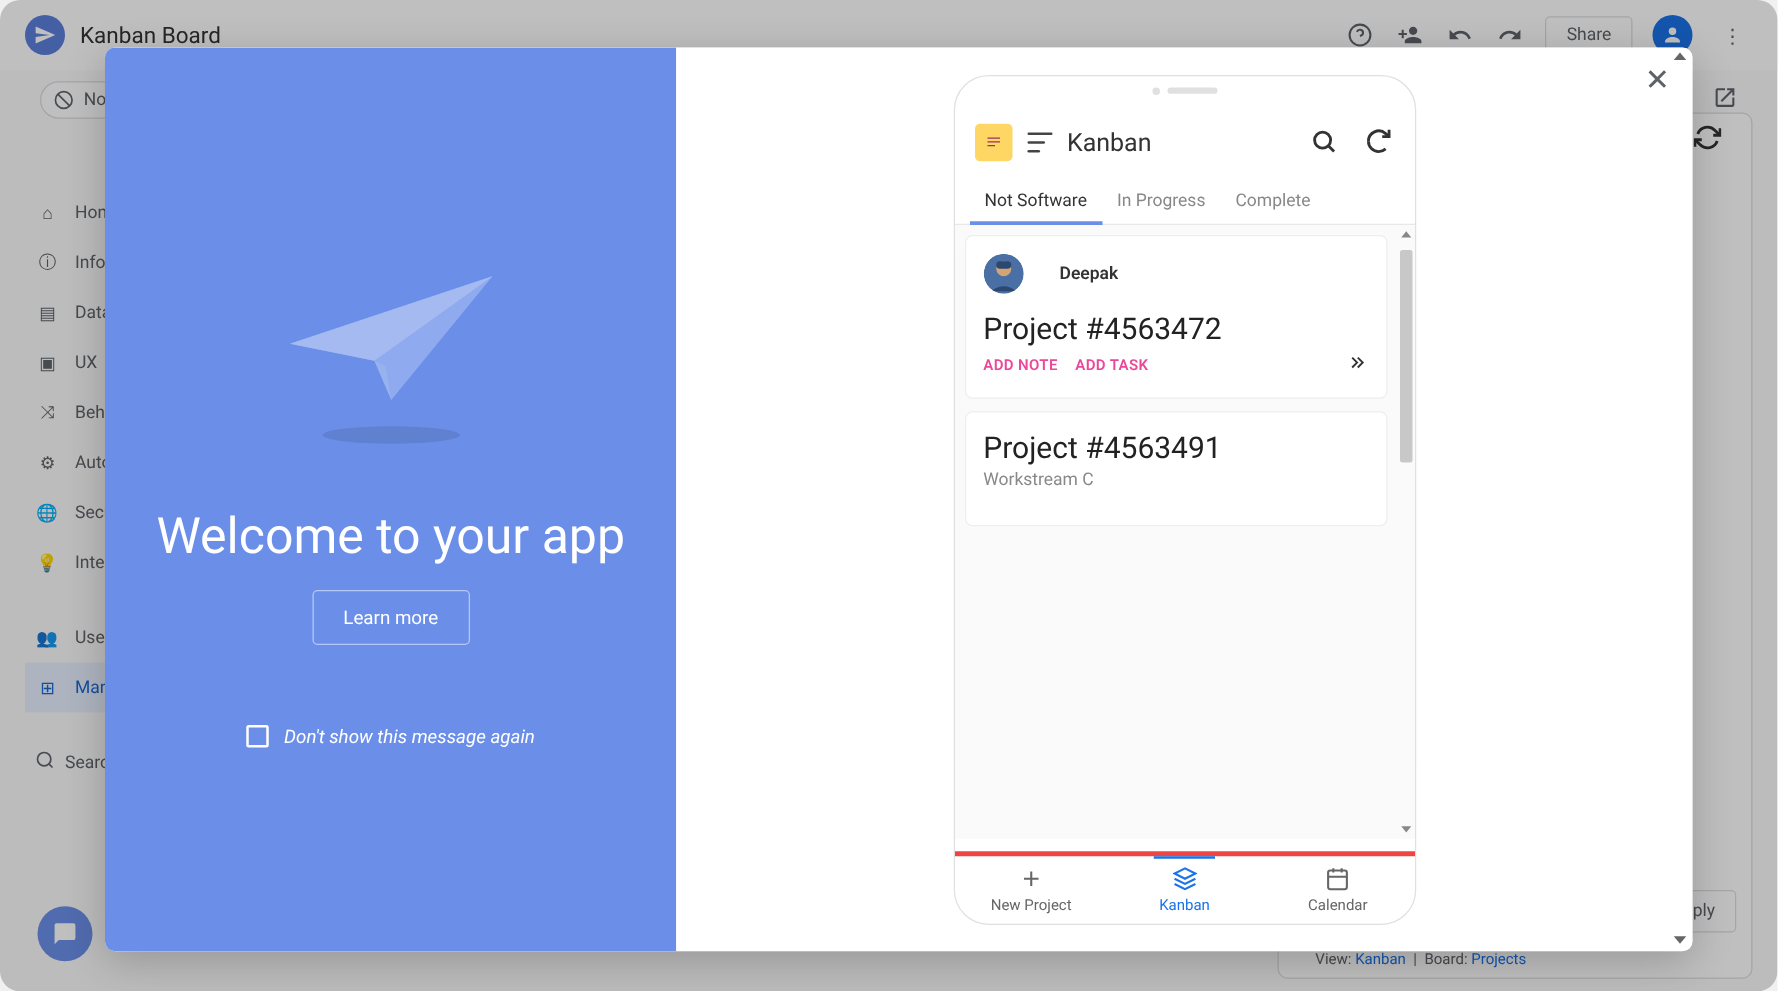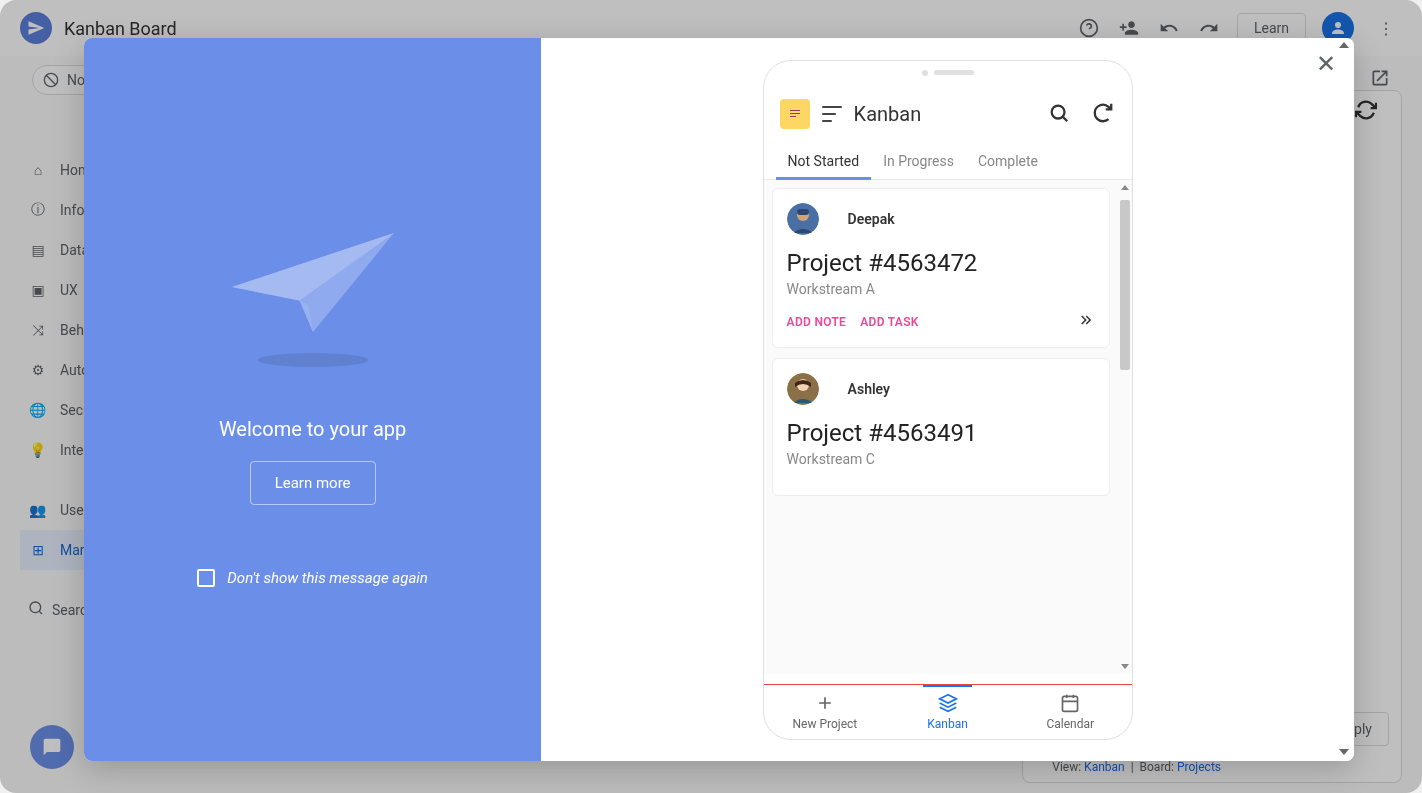--- a/index.html
+++ b/index.html
@@ -30,21 +30,21 @@
     .bg-view-line { position: absolute; bottom: 8px; right: 180px; font-size: 12px; color: #5f6368; }
     .bg-view-line a { color: #1a73e8; }
     .bg-chat { position: absolute; left: 30px; bottom: 24px; width: 44px; height: 44px; border-radius: 50%; background: #6b8fe8; display: flex; align-items: center; justify-content: center; color: #fff; }
 
     
     .modal-overlay { position: absolute; inset: 0; display: flex; align-items: center; justify-content: center; }
     .modal { position: absolute; left: 84px; right: 68px; top: 38px; bottom: 32px; background: #fff; border-radius: 8px; box-shadow: 0 8px 32px rgba(0,0,0,0.2); display: flex; overflow: hidden; }
     .modal-left { width: 36%; background: #6b8fe8; display: flex; flex-direction: column; align-items: center; justify-content: center; color: #fff; padding: 40px; position: relative; }
     .plane-icon { width: 180px; height: 130px; margin-bottom: 40px; opacity: 0.4; }
     .plane-shadow { width: 110px; height: 14px; background: rgba(0,0,0,0.1); border-radius: 50%; margin-top: -30px; margin-bottom: 50px; }
-    .modal-title { font-size: 20px; font-weight: 400; margin-bottom: 20px; text-align: center; }
+    .modal-title { font-size: 40px; font-weight: 400; margin-bottom: 20px; text-align: center; }
     .modal-subtitle { font-size: 17px; text-align: center; margin-bottom: 32px; line-height: 1.5; }
     .primary-btn { background: #fff; color: #1a73e8; padding: 12px 24px; border: none; border-radius: 4px; font-size: 15px; cursor: pointer; margin-bottom: 16px; }
     .secondary-btn { background: transparent; color: #fff; padding: 12px 24px; border: 1px solid rgba(255,255,255,0.5); border-radius: 4px; font-size: 15px; cursor: pointer; }
     .dont-show { display: flex; align-items: flex-end; gap: 12px; margin-top: 64px; font-size: 15px; font-style: italic; }
     .checkbox { width: 18px; height: 18px; border: 2px solid #fff; border-radius: 2px; }
     
     .modal-right { flex: 1; background: #fff; display: flex; align-items: center; justify-content: center; position: relative; }
     .close-btn { position: absolute; top: 12px; right: 18px; font-size: 24px; color: #5f6368; cursor: pointer; background: none; border: none; }
     .modal-scroll { position: absolute; right: 2px; top: 4px; bottom: 4px; width: 16px; }
     .scroll-arrow { width: 0; height: 0; border-left: 5px solid transparent; border-right: 5px solid transparent; margin: 0 auto; }
@@ -78,21 +78,21 @@
     .card { background: #fff; border: 1px solid #eee; border-radius: 6px; padding: 14px; margin-bottom: 10px; margin-right: 14px; }
     .card-header { display: flex; align-items: center; gap: 10px; margin-bottom: 14px; }
     .card-avatar { width: 32px; height: 32px; border-radius: 50%; }
     .card-username { font-size: 14px; font-weight: 600; color: #333; padding-left: 19px; }
     .card-title { font-size: 24px; color: #222; margin-bottom: 4px; }
     .card-subtitle { font-size: 14px; color: #888; margin-bottom: 14px; }
     .card-desc { font-size: 14px; color: #555; margin-bottom: 16px; }
     .card-actions { display: flex; align-items: center; gap: 14px; }
     .card-link { color: #ec4899; font-size: 12px; font-weight: 600; letter-spacing: 0.3px; }
     .card-more { margin-left: auto; color: #333; font-size: 18px; }
-    .phone-bottom { display: flex; border-top: 1px solid #ef4444; padding: 8px 0; margin-top: 10px; }
+    .phone-bottom { display: flex; border-top: 4px solid #ef4444; padding: 8px 0; margin-top: 10px; }
     .phone-tab-btn { flex: 1; display: flex; flex-direction: column; align-items: center; gap: 4px; font-size: 12px; color: #666; position: relative; }
     .phone-tab-btn.active { color: #1a73e8; }
     .phone-tab-btn.active::before { content: ''; position: absolute; top: -8px; left: 30%; right: 30%; height: 2px; background: #1a73e8; }
     .tab-icon { width: 20px; height: 20px; }
   </style>
 </head>
 <body>
 
 <div class="bg-app">
   <div class="bg-header">
@@ -117,21 +117,21 @@
       <div class="bg-header-icon">
         <svg width="20" height="20" viewBox="0 0 24 24" fill="currentColor">
             <path d="M12.5 8c-2.65 0-5.05.99-6.9 2.6L2 7v9h9l-3.62-3.62c1.39-1.16 3.16-1.88 5.12-1.88 3.54 0 6.55 2.31 7.6 5.5l2.37-.78C21.08 11.03 17.15 8 12.5 8z"></path>
           </svg>
       </div>
       <div class="bg-header-icon">
         <svg width="20" height="20" viewBox="0 0 24 24" fill="currentColor">
             <path d="M18.4 10.6C16.55 8.99 14.15 8 11.5 8c-4.65 0-8.58 3.03-9.96 7.22L3.9 16c1.05-3.19 4.05-5.5 7.6-5.5 1.95 0 3.73.72 5.12 1.88L13 16h9V7l-3.6 3.6z"></path>
           </svg>
       </div>
-      <button class="bg-share-btn">Learn</button>
+      <button class="bg-share-btn">Share</button>
       <div class="bg-avatar">
         <svg width="18" height="18" viewBox="0 0 24 24" fill="#fff">
             <circle cx="12" cy="8" r="4"></circle>
             <path d="M12 14c-4 0-8 2-8 5v1h16v-1c0-3-4-5-8-5z"></path>
           </svg>
       </div>
       <div class="bg-more">⋮</div>
     </div>
   </div>
   <div class="bg-subheader">
@@ -275,62 +275,52 @@
           </div>
           <div class="phone-header-icon" style="margin-left:8px">
             <svg width="22" height="22" viewBox="0 0 24 24" fill="none" stroke="#333" stroke-width="2.5">
                 <path d="M21 2v6h-6"></path>
                 <path d="M3 12a9 9 0 0115-6.7L21 8"></path>
                 <path d="M3 12a9 9 0 009 9 9 9 0 006-2.3"></path>
               </svg>
           </div>
         </div>
         <div class="phone-tabs">
-          <div class="phone-tab active">Not Started</div>
+          <div class="phone-tab active">Not Software</div>
           <div class="phone-tab">In Progress</div>
           <div class="phone-tab">Complete</div>
         </div>
         <div class="phone-content">
           <div class="phone-scrollbar">
             <div class="phone-scroll-arrow up"></div>
             <div class="phone-scroll-thumb"></div>
             <div class="phone-scroll-arrow down"></div>
           </div>
           <div class="card">
             <div class="card-header">
               <svg class="card-avatar" viewBox="0 0 32 32">
                   <circle cx="16" cy="16" r="16" fill="#4a6fa5"></circle>
                   <circle cx="16" cy="12" r="6" fill="#d4a574"></circle>
                   <rect x="10" y="6" width="12" height="6" rx="3" fill="#2c4870"></rect>
                   <path d="M6 30 Q16 22 26 30" fill="#2c4870"></path>
                 </svg>
               <span class="card-username">Deepak</span>
             </div>
             <div class="card-title">Project #4563472</div>
-            <div class="card-subtitle">Workstream A</div>
             <div class="card-actions">
               <span class="card-link">ADD NOTE</span>
               <span class="card-link">ADD TASK</span>
               <span class="card-more">
                 <svg width="18" height="18" viewBox="0 0 24 24" fill="#333">
                     <path d="M5.59 7.41L10.18 12l-4.59 4.59L7 18l6-6-6-6zM11.59 7.41L16.18 12l-4.59 4.59L13 18l6-6-6-6z"></path>
                   </svg>
               </span>
             </div>
           </div>
           <div class="card">
-            <div class="card-header">
-              <svg class="card-avatar" viewBox="0 0 32 32">
-                  <circle cx="16" cy="16" r="16" fill="#8b6f47"></circle>
-                  <circle cx="16" cy="12" r="6" fill="#f4d4b4"></circle>
-                  <path d="M8 10 Q16 4 24 10 L24 14 Q16 8 8 14 Z" fill="#3d2817"></path>
-                  <path d="M6 30 Q16 22 26 30" fill="#2a5870"></path>
-                </svg>
-              <span class="	card-username">Ashley</span>
-            </div>
             <div class="card-title">Project #4563491</div>
             <div class="card-subtitle">Workstream C</div>
           </div>
         </div>
         <div class="phone-bottom">
           <div class="phone-tab-btn">
             <svg class="tab-icon" viewBox="0 0 24 24" fill="#666">
                 <path d="M19 13h-6v6h-2v-6H5v-2h6V5h2v6h6v2z"></path>
               </svg>
             <span>New Project</span>

